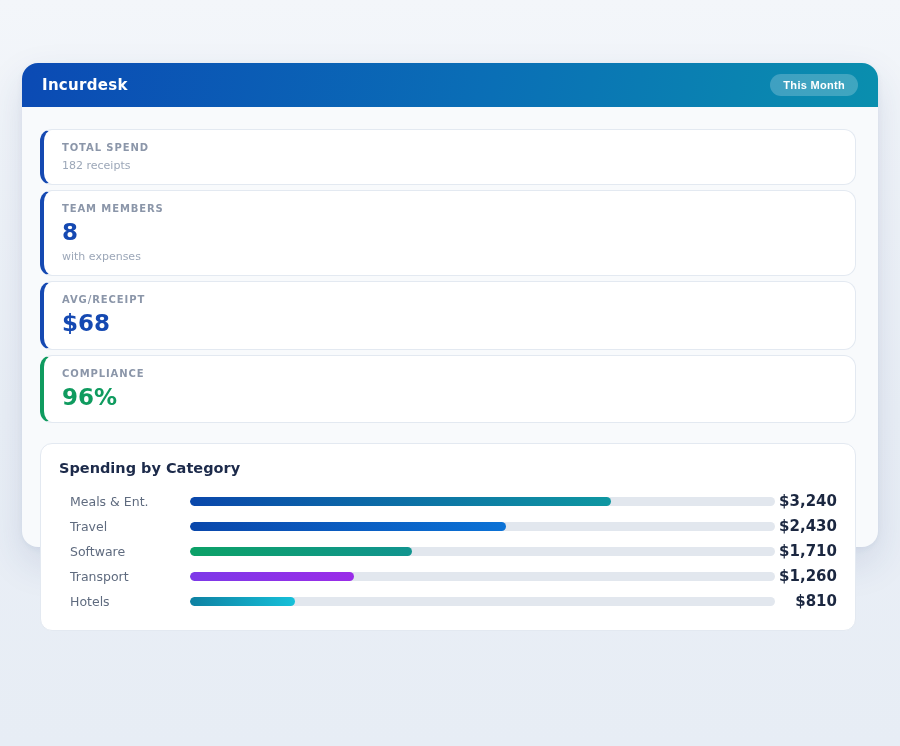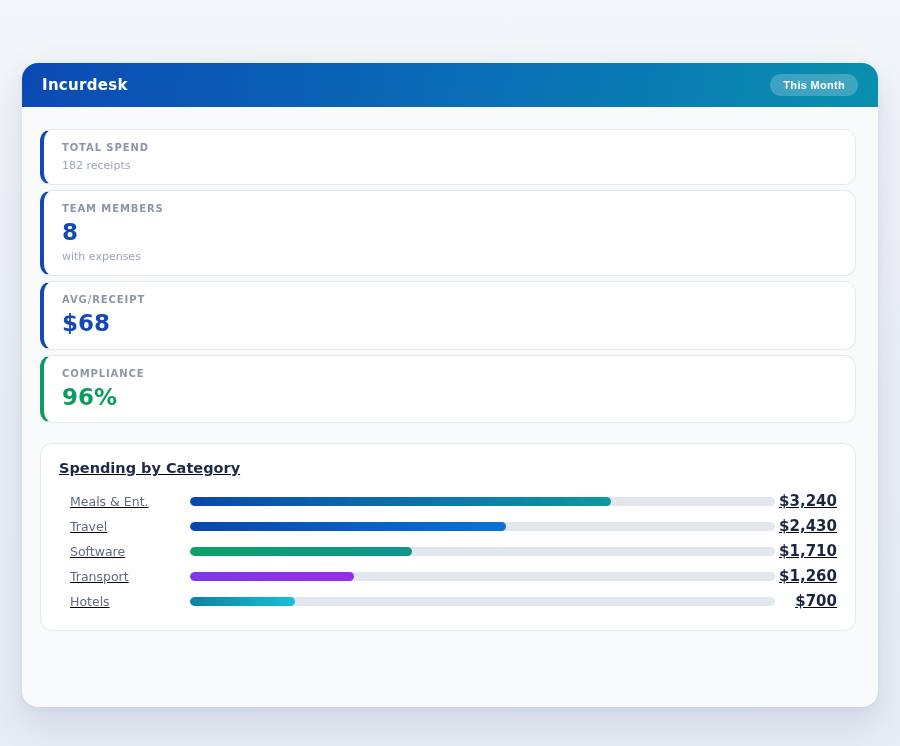--- a/index.html
+++ b/index.html
@@ -2,21 +2,21 @@
 <html><head>
 <meta charset="utf-8">
 <style>
   * { margin:0; padding:0; box-sizing:border-box; }
   html,body { width:900px; height:746px; overflow:hidden; }
   body {
     font-family:"DejaVu Sans","Liberation Sans",sans-serif;
     background:linear-gradient(180deg,#f3f6fa 0%, #eaeff6 55%, #e7edf5 100%);
   }
   .app-card {
-    position:absolute; left:22px; top:63px; width:856px; height:644px;
+    position:absolute; left:22px; top:63px; width:856px; height:484px;
     background:#f8fafc; border-radius:16px;
     box-shadow:0 16px 38px rgba(35,62,120,0.13), 0 2px 6px rgba(35,62,120,0.06);
   }
   .app-header {
     height:44px; border-radius:16px 16px 0 0;
     background:linear-gradient(100deg,#0b4ab4 0%, #0a6fb6 55%, #0a8fae 100%);
     display:flex; align-items:center; justify-content:space-between;
     padding:0 20px;
   }
   .app-title { color:#ffffff; font-size:15px; font-weight:bold; letter-spacing:0.3px; }
@@ -30,21 +30,21 @@
   .stat-card {
     background:#ffffff; border:1px solid #e3e9f1; border-left:4px solid var(--accent,#1549b2);
     border-radius:12px; padding:12px 18px; margin-bottom:5px;
   }
   .stat-label { color:#8b96a9; font-size:10px; font-weight:bold; letter-spacing:0.9px; text-transform:uppercase; margin-bottom:6px; }
   .stat-value { color:var(--accent,#1549b2); font-size:23px; font-weight:bold; line-height:1.1; }
   .stat-sub  { color:#9ca7b8; font-size:11px; margin-top:5px; }
 
   .chart-card {
     background:#ffffff; border:1px solid #e3e9f1; border-radius:12px;
-    margin-top:20px; padding:16px 18px 16px 18px;text-decoration:underline;
+    margin-top:20px; padding:16px 18px 16px 18px;
   }
   .chart-title { color:#1c2a4a; font-size:14.5px; font-weight:bold; margin-bottom:13px; }
   .bar-row { display:grid; grid-template-columns:120px 1fr 62px; align-items:center; height:25px;margin-left:11px; }
   .bar-label { color:#5f6b7f; font-size:12.5px; }
   .bar-track { height:9px; border-radius:5px; background:#e2e7ee; overflow:hidden; }
   .bar-fill  { height:100%; border-radius:5px; }
   .bar-value { color:#1b2740; font-size:15px; font-weight:bold; text-align:right; }
 </style>
 </head>
 <body>
@@ -105,18 +105,18 @@
             <div class="bar-track" style="background: rgb(226, 231, 238);">
               <div class="bar-fill" style="width: 28%; background: linear-gradient(90deg, rgb(125, 57, 232), rgb(154, 44, 232));"></div>
             </div>
             <span class="bar-value">$1,260</span>
           </div>
           <div class="bar-row">
             <span class="bar-label">Hotels</span>
             <div class="bar-track" style="background: rgb(226, 231, 238);">
               <div class="bar-fill" style="width: 18%; background: linear-gradient(90deg, rgb(14, 129, 162), rgb(22, 192, 217));"></div>
             </div>
-            <span class="bar-value">$700</span>
+            <span class="bar-value">$810</span>
           </div>
         </div>
     </section>
   </div>
 </div>
 
 </body></html>

